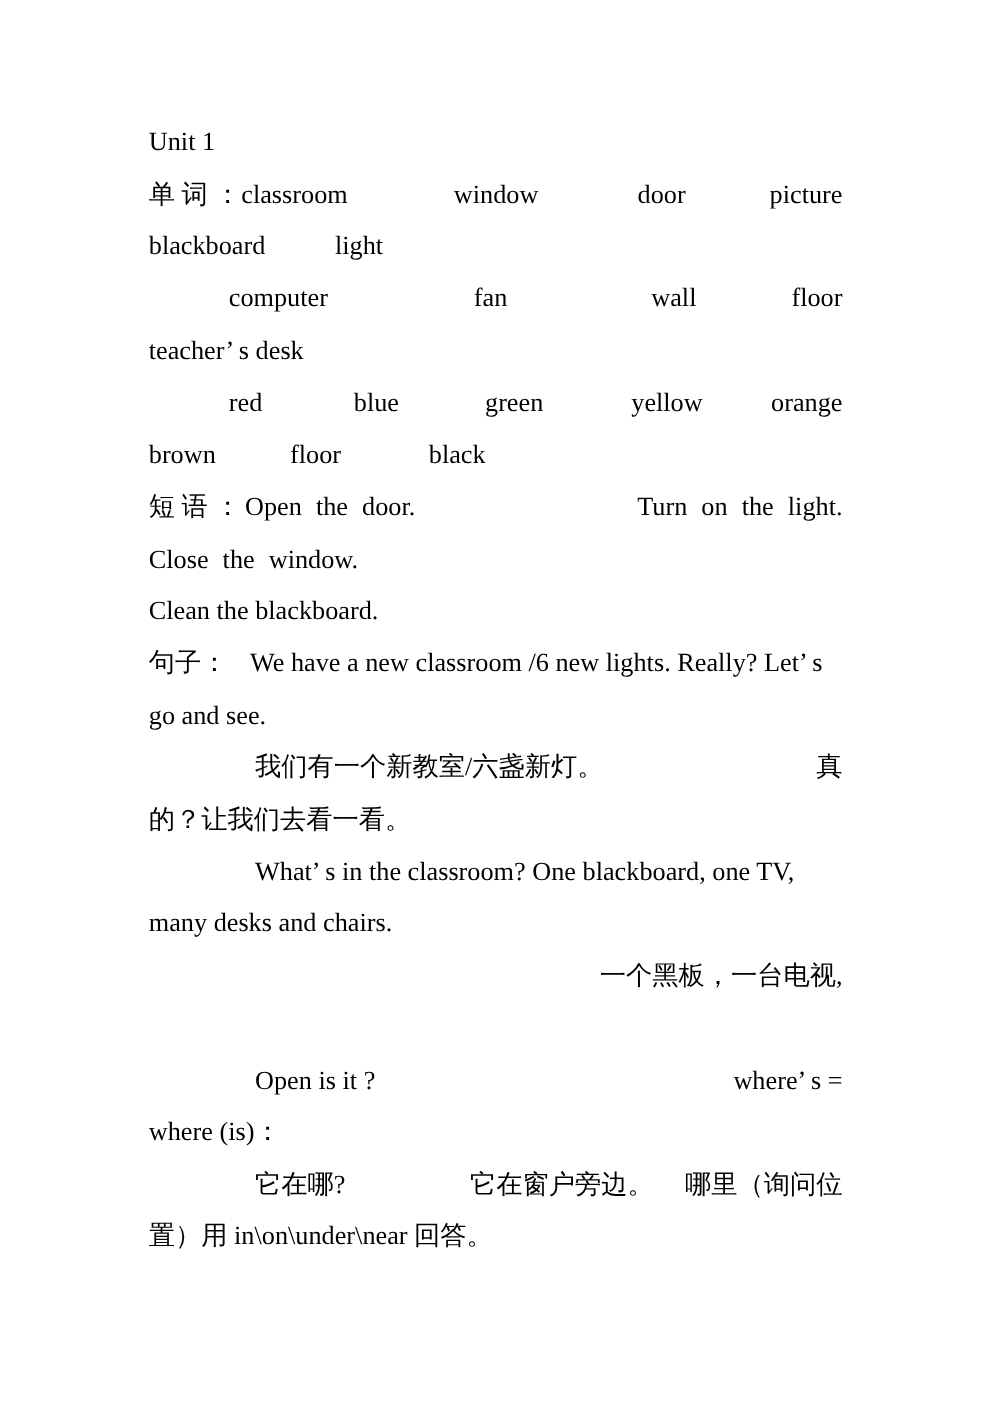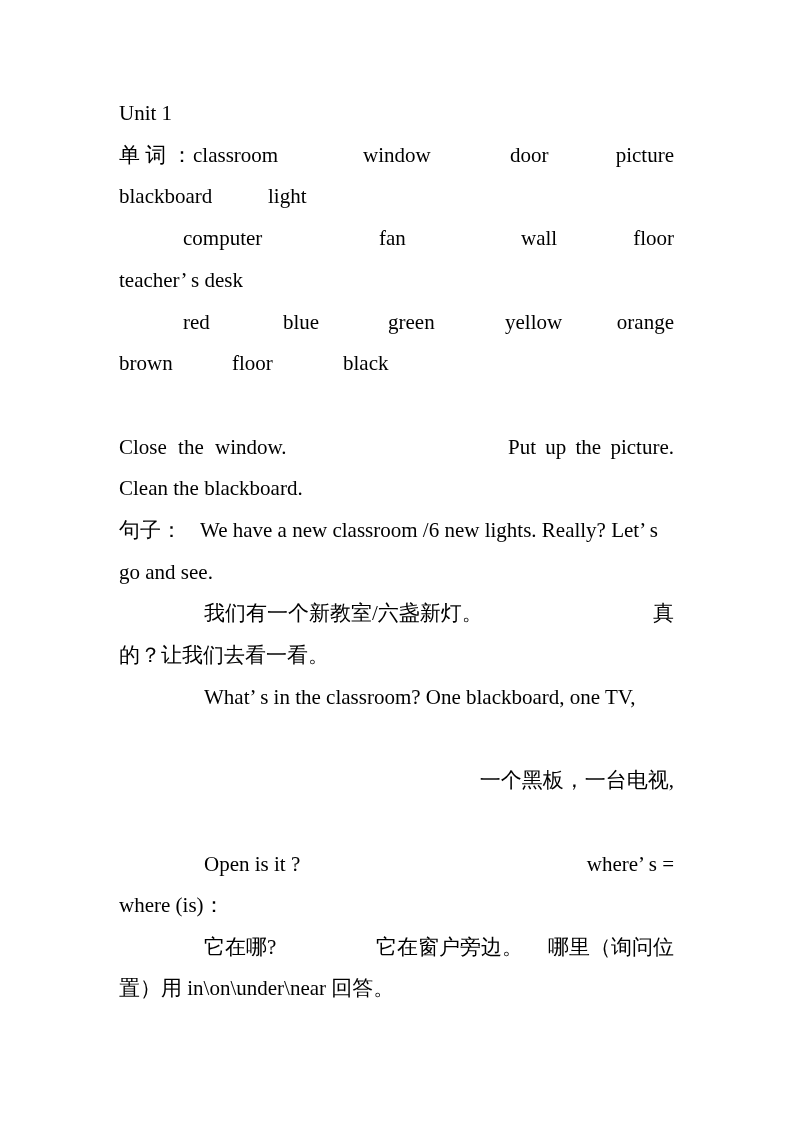--- a/index.html
+++ b/index.html
@@ -76,24 +76,28 @@
     <span class="seg" style="left:505px">yellow</span>
     <span class="seg r">orange</span>
   </div>
 
   <div class="line" style="top:348px">
     <span class="seg" style="left:119px">brown</span>
     <span class="seg" style="left:232px">floor</span>
     <span class="seg" style="left:343px">black</span>
   </div>
 
+  <div class="line" style="top:390px">
+    <span class="seg" style="left:119px">短 语 ：</span>
+    <span class="seg ws6" style="left:196px">Open the door.</span>
+    <span class="seg r ws6">Turn on the light.</span>
+  </div>
 
   <div class="line" style="top:432px">
     <span class="seg ws6" style="left:119px">Close the window.</span>
-    <span class="seg r ws4">Put up the picture.</span>
   </div>
 
   <div class="line" style="top:473px">
     <span class="seg" style="left:119px">Clean the blackboard.</span>
   </div>
 
   <div class="line" style="top:515px">
     <span class="seg" style="left:119px">句子：</span>
     <span class="seg" style="left:200px">We have a new classroom /6 new lights. Really? Let’ s</span>
   </div>
@@ -108,20 +112,23 @@
   </div>
 
   <div class="line" style="top:640px">
     <span class="seg" style="left:119px">的？让我们去看一看。</span>
   </div>
 
   <div class="line" style="top:682px">
     <span class="seg" style="left:204px">What’ s in the classroom? One blackboard, one TV,</span>
   </div>
 
+  <div class="line" style="top:723px">
+    <span class="seg" style="left:119px">many desks and chairs.</span>
+  </div>
 
   <div class="line" style="top:765px">
     <span class="seg r">一个黑板，一台电视,</span>
   </div>
 
 
   <div class="line" style="top:849px">
     <span class="seg" style="left:204px">Open is it ?</span>
     <span class="seg r">where’ s =</span>
   </div>

